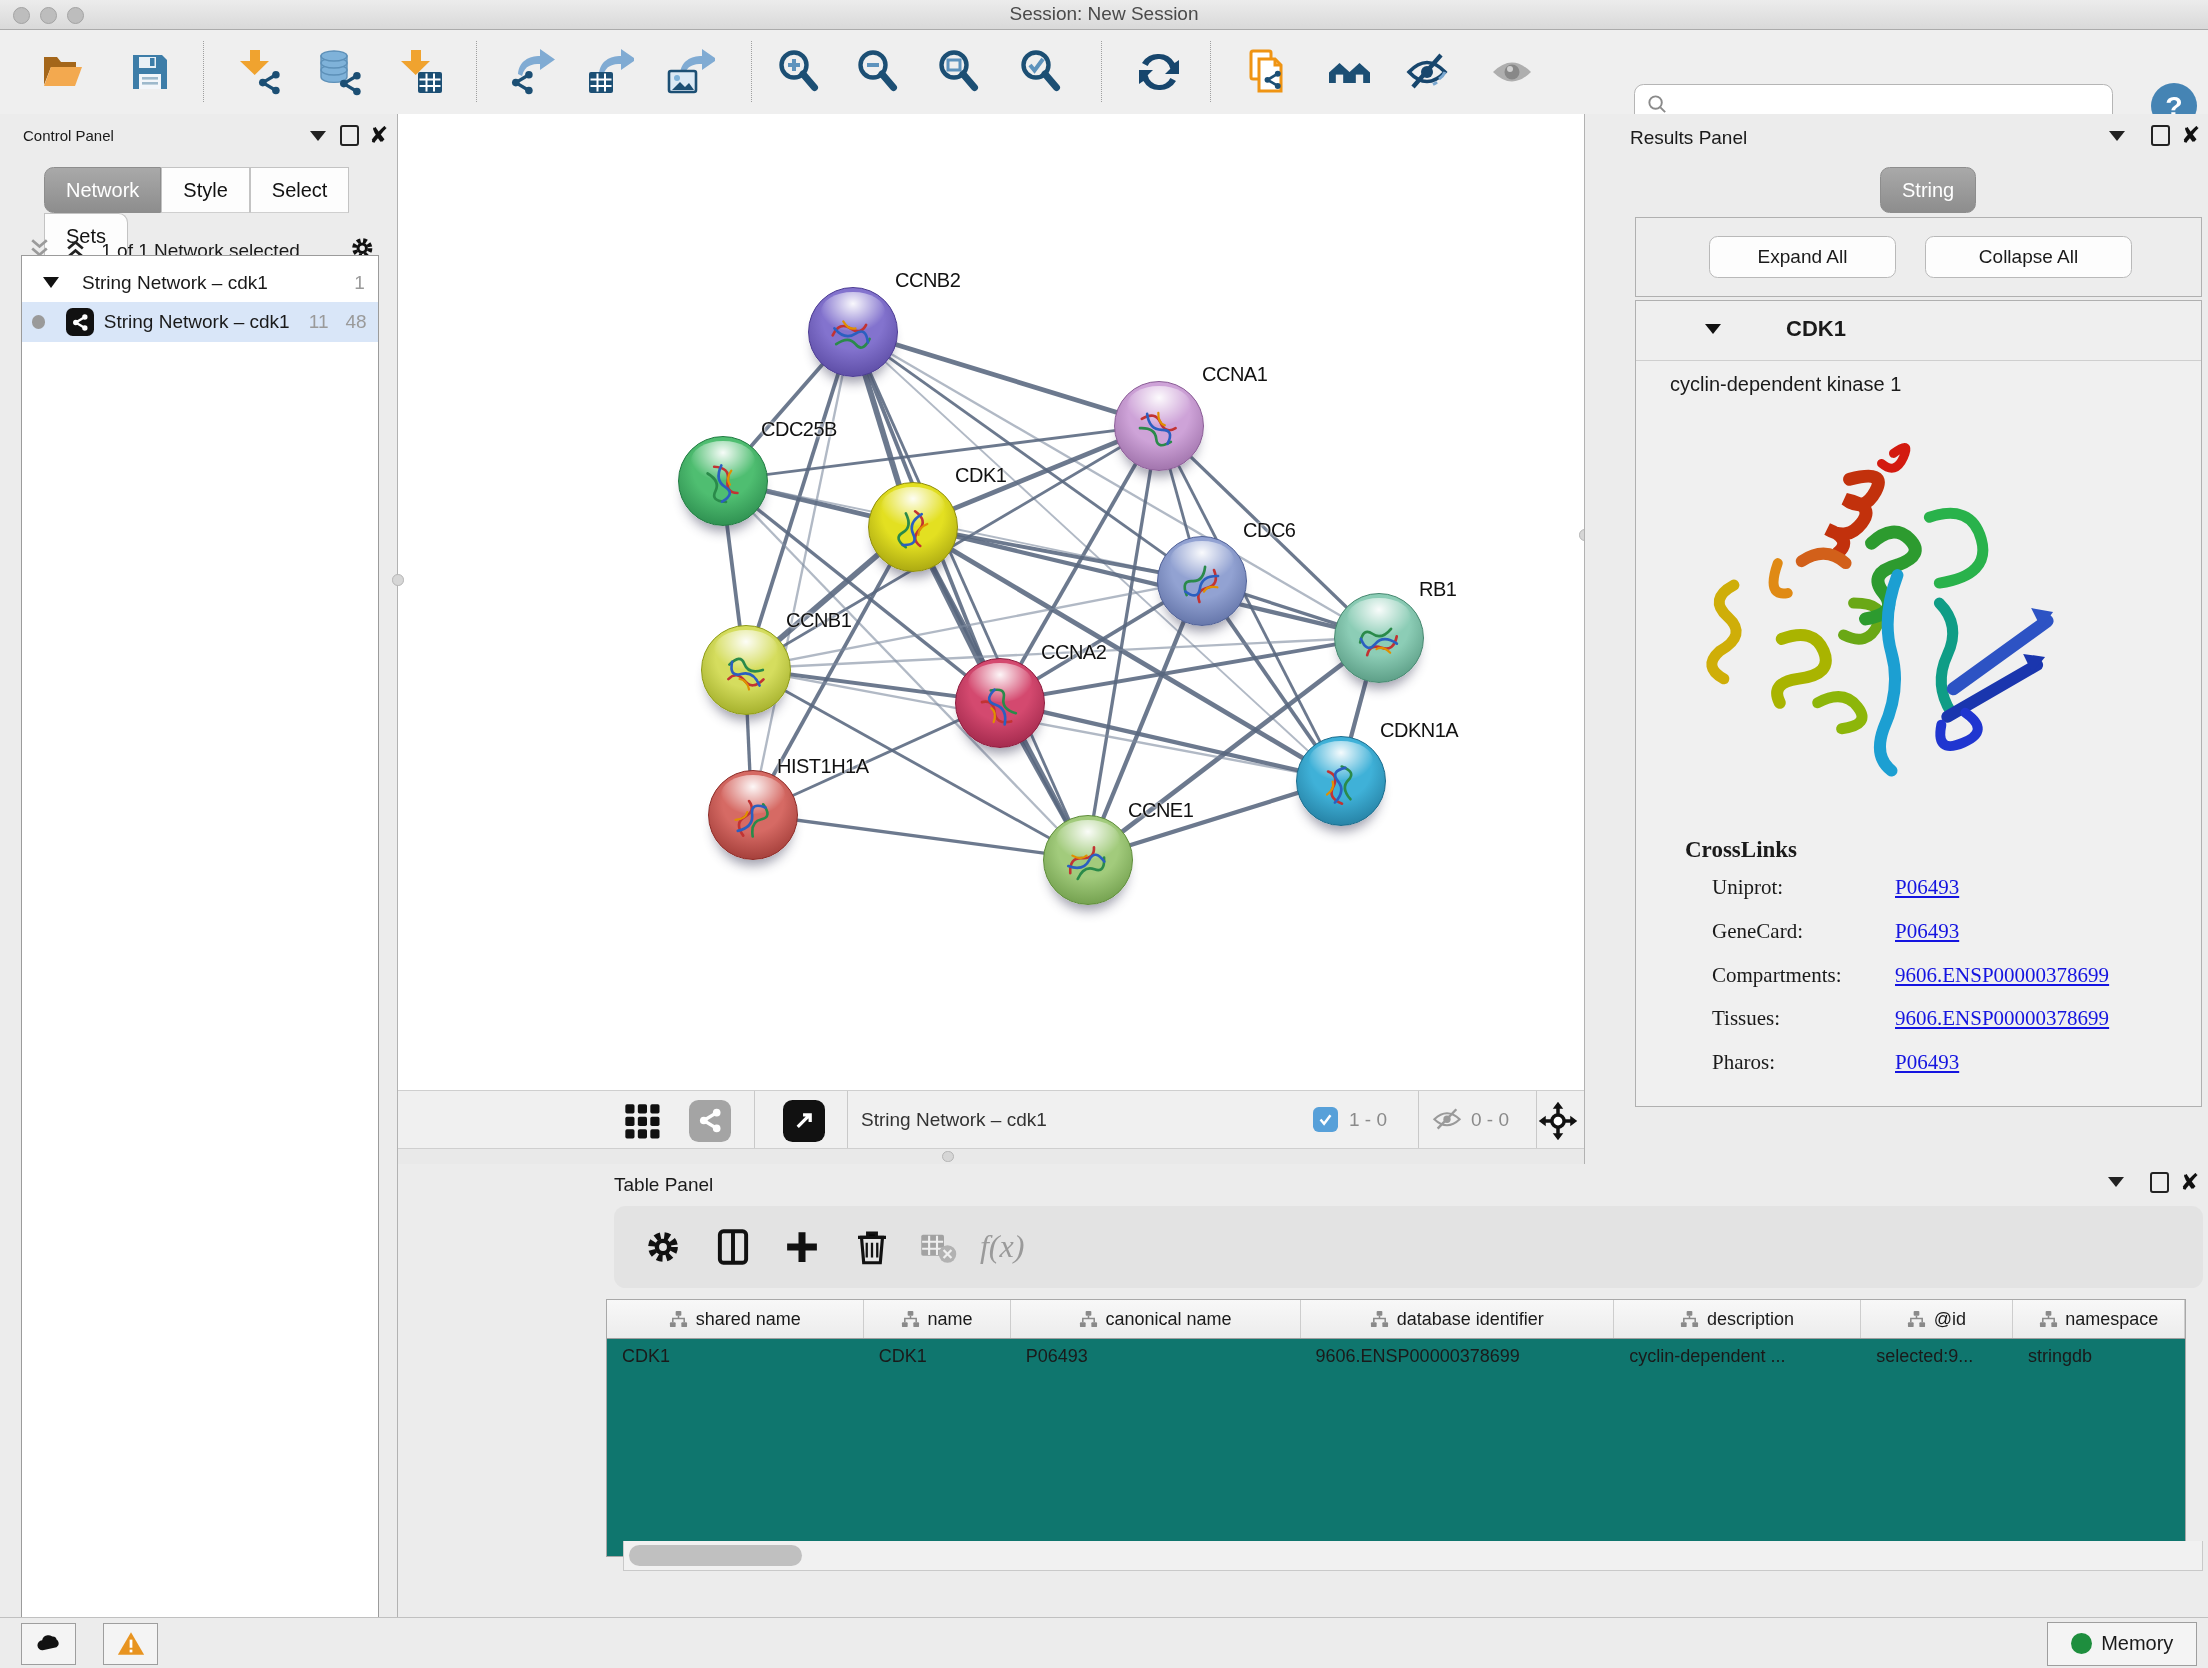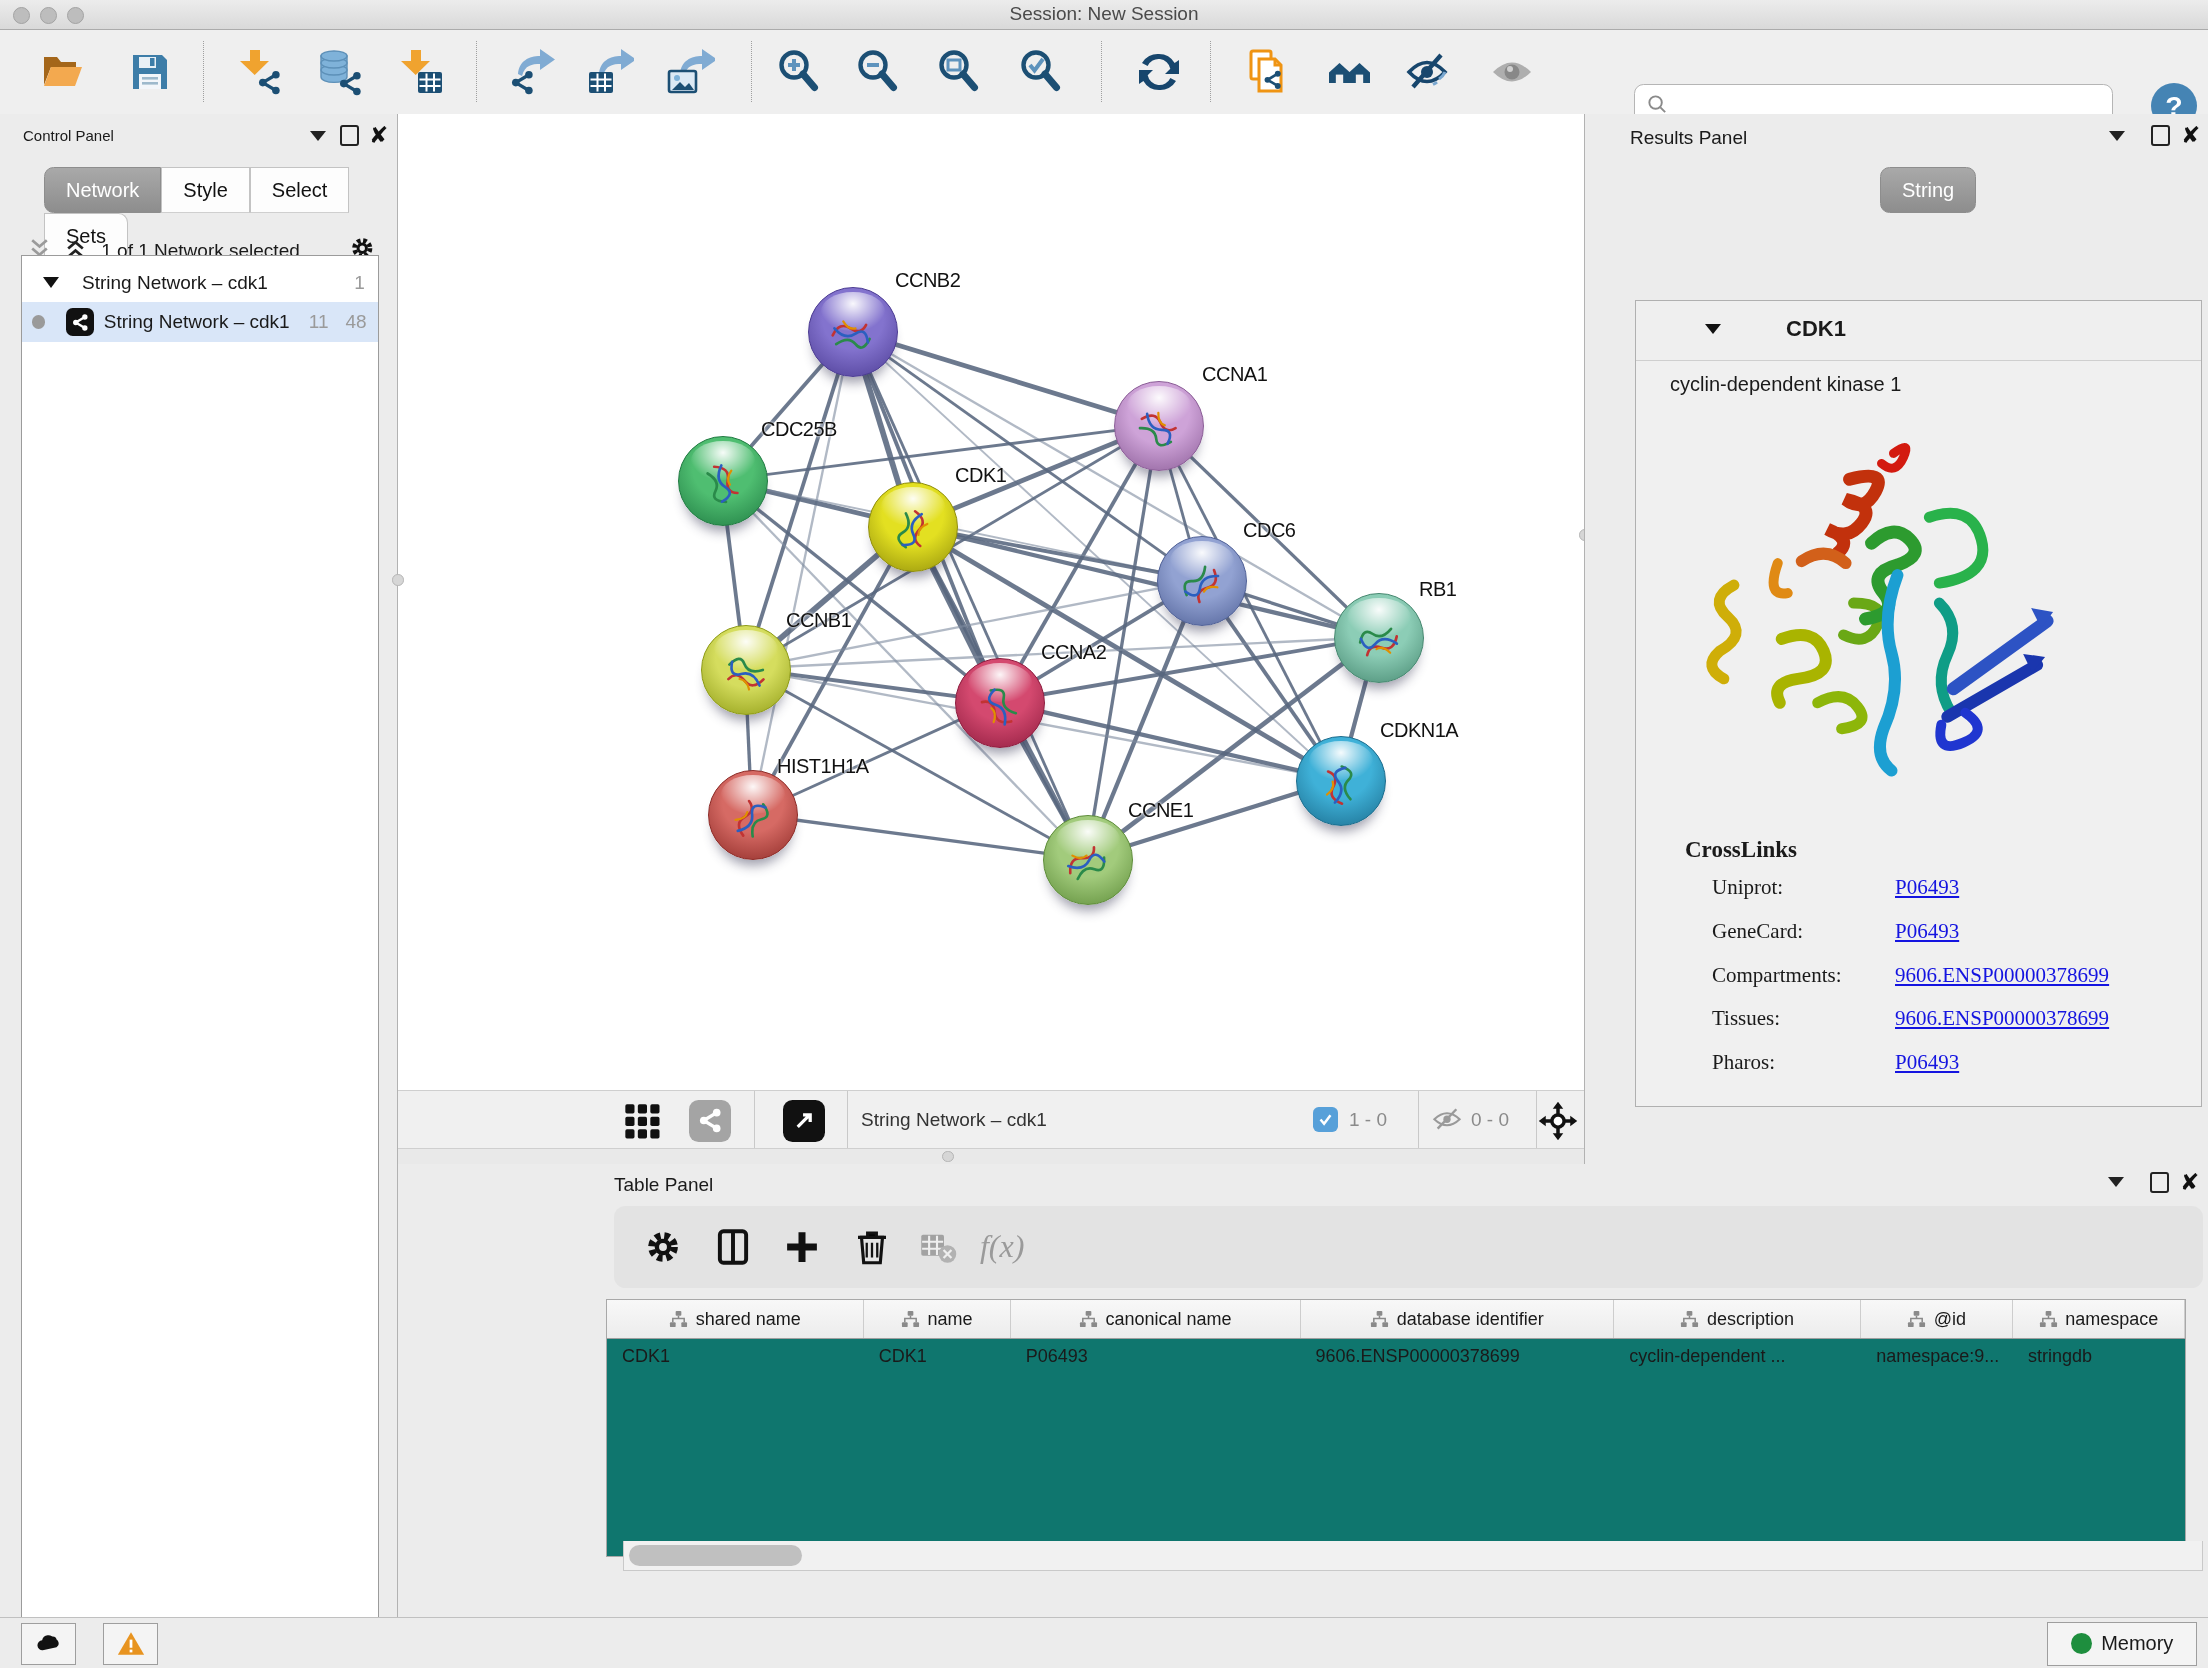--- a/index.html
+++ b/index.html
@@ -507,20 +507,24 @@
 <span class="abs split-dot" style="left:1579px;top:529px"></span>
 
 <div class="abs results-pane">
   <div class="abs" style="left:45px;top:13.3px;font-size:19px">Results Panel</div>
   <span class="abs ph-caret" style="left:524px;top:17px"></span>
   <span class="abs ph-float" style="left:566px;top:11.4px"></span>
   <span class="abs ph-close" style="left:596px;top:13.3px">✘</span>
   <div class="abs" style="left:295px;top:53px">
     <span class="tab sel first last" style="border-radius:9.5px">String</span>
   </div>
+  <div class="rp-box" style="top:103px;height:80px">
+    <span class="rbtn" style="left:73px;width:187px">Expand All</span>
+    <span class="rbtn" style="left:289px;width:207px">Collapse All</span>
+  </div>
   <div class="rp-box" style="top:186px;height:807px;background:#f0f0f0">
     <div style="position:absolute;left:0;top:0;width:100%;height:59px;border-bottom:1px solid #cfcfcf;background:#efefef">
       <span class="ph-caret" style="position:absolute;left:69px;top:23px;border-top-color:#111"></span>
       <span style="position:absolute;left:150px;top:15px;font-size:22px;font-weight:bold">CDK1</span>
     </div>
     <div style="position:absolute;left:34px;top:72px;font-size:20px">cyclin-dependent kinase 1</div>
 
     <svg style="position:absolute;left:46px;top:103px;width:399px;height:418px" viewBox="0 0 400 400" fill="none" stroke-linecap="round">
       <path d="M212 40q18-14 10 4t-22 6" stroke="#d31a0f" stroke-width="9"></path>
       <path d="M168 66q38-10 26 12t-30 8q30 6 16 24t-34 6q26 10 10 24" stroke="#c2310c" stroke-width="13"></path>
@@ -677,21 +681,21 @@
           </svg>
           <span>namespace</span>
         </div>
       </div>
     <div class="td-row" id="table-row0">
         <div class="td-cell" style="width: 257px;">CDK1</div>
         <div class="td-cell" style="width: 147px;">CDK1</div>
         <div class="td-cell" style="width: 290px;">P06493</div>
         <div class="td-cell" style="width: 314px;">9606.ENSP00000378699</div>
         <div class="td-cell" style="width: 247px;">cyclin-dependent ...</div>
-        <div class="td-cell" style="width: 152px;">namespace:9...</div>
+        <div class="td-cell" style="width: 152px;">selected:9...</div>
         <div class="td-cell" style="width: 172px;">stringdb</div>
       </div>
   </div>
   <div class="hscroll">
       <span class="hthumb"></span>
     </div>
 </div>
 
 <div class="abs statusbar">
   <span class="sq-btn" style="left:21px">

